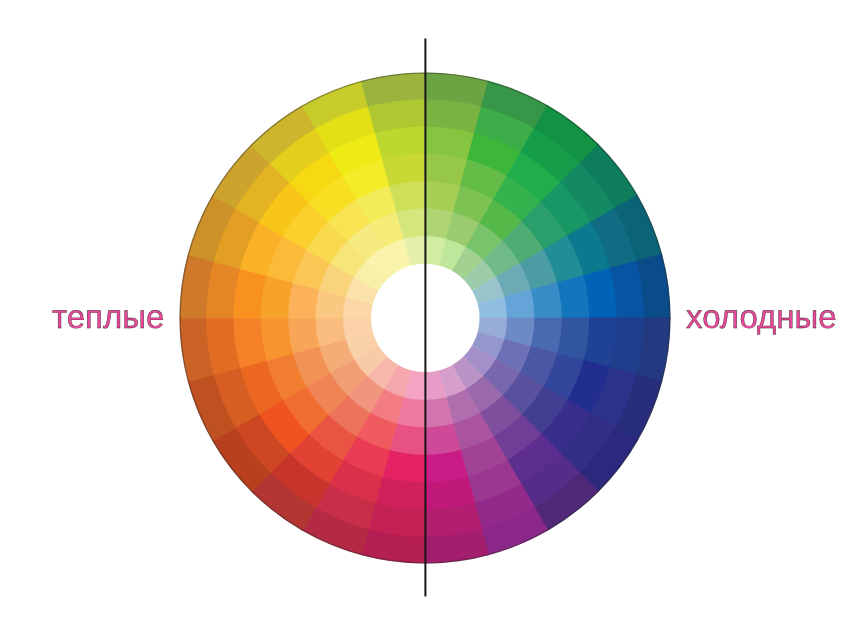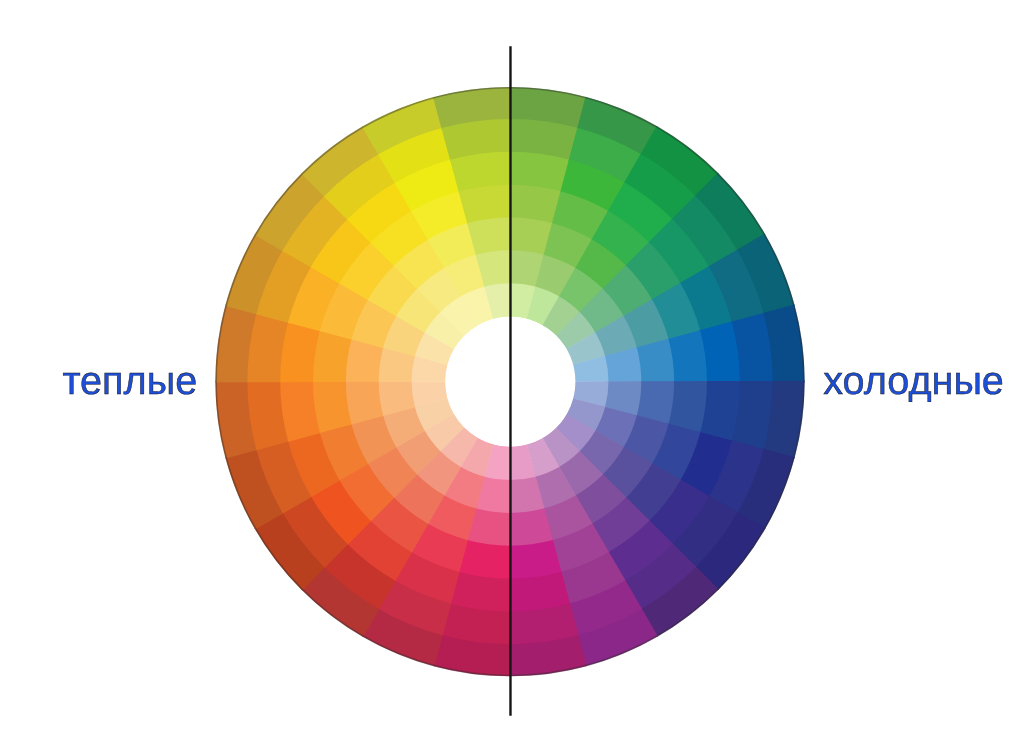--- a/index.html
+++ b/index.html
@@ -13,21 +13,21 @@
   }
   #stage { position:absolute; inset:0; width:851px; height:621px; }
   .wheel-svg { position:absolute; left:0; top:0; width:851px; height:621px; display:block; }
   .label {
     position:absolute;
     -webkit-font-smoothing: antialiased;
     text-rendering: geometricPrecision;
     -webkit-text-stroke: 0.38px #1a1a1a;
     font-family: "Liberation Sans", sans-serif;
     font-size: 33px;
-    color: #1d4ed8;
+    color: #ec4899;
     white-space: nowrap;
     line-height: 1;
   }
   #label-warm { left: 52px; top: 300px; }
   #label-cool { left: 686px; top: 300px; }
 </style>
 </head>
 <body>
 
 <div id="stage">

